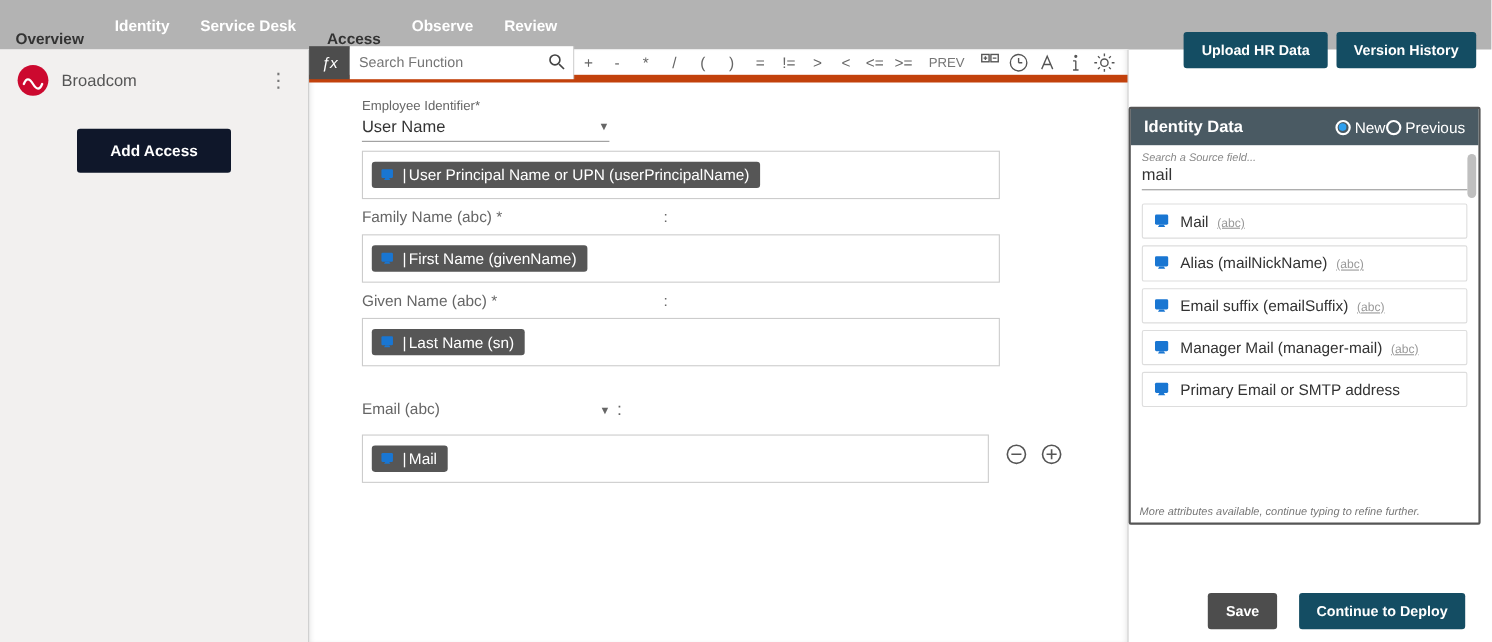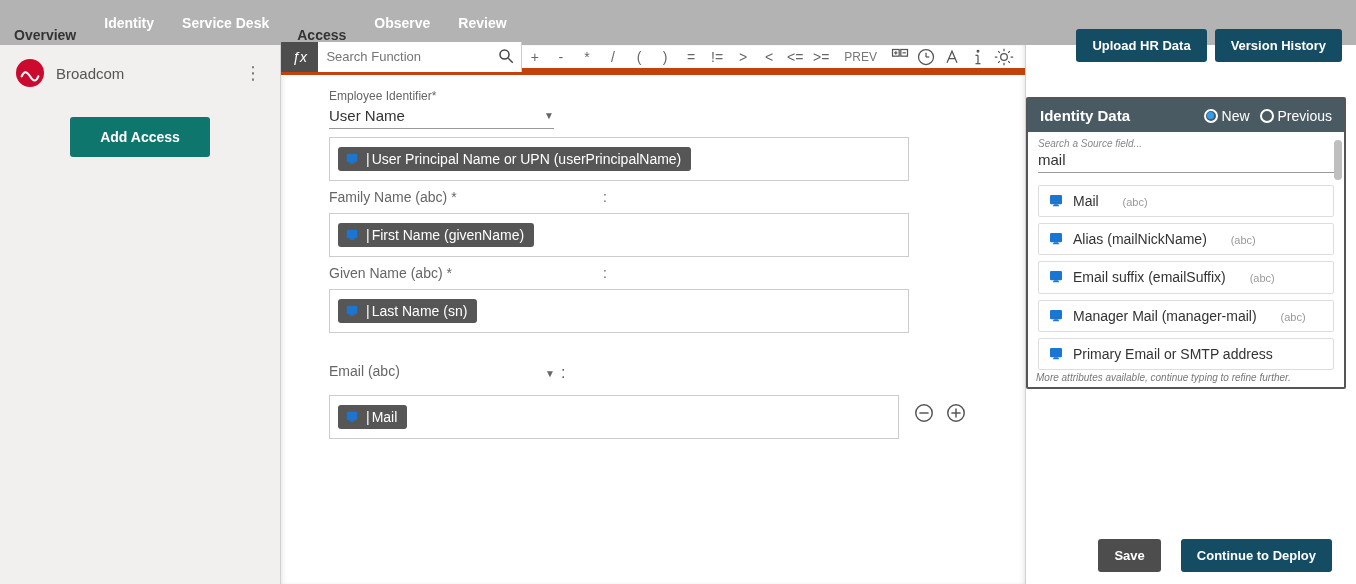--- a/index.html
+++ b/index.html
@@ -12,21 +12,21 @@
   .btn-primary { background: #144d63; color: #fff; border: none; padding: 9px 16px; font-weight: bold; font-size: 13px; border-radius: 3px; cursor: pointer; margin-left: 8px; margin-top: 46px; }
 
   .main { display: flex; height: calc(584px - 45px); }
 
   .sidebar { width: 280px; background: #f2f0ef; height: 100%; position: relative; }
   .brand-row { display: flex; align-items: center; padding: 14px 12px 14px 16px; }
   .brand-logo { width: 28px; height: 28px; background: #cc092f; border-radius: 50%; display: flex; align-items: center; justify-content: center; margin-right: 12px; }
   .brand-logo svg { width: 20px; height: 20px; }
   .brand-name { color: #555; font-size: 15px; font-weight: 500; flex:1;}
   .brand-menu { color:#777; font-size:18px; cursor:pointer; padding:0 6px; }
-  .add-access-btn { display:block; margin: 16px auto 0 auto; background:#0f766e; color:#fff; border:none; padding:12px 30px; font-weight:bold; font-size:14px; border-radius:3px; cursor:pointer; }
+  .add-access-btn { display:block; margin: 16px auto 0 auto; background:#0f172a; color:#fff; border:none; padding:12px 30px; font-weight:bold; font-size:14px; border-radius:3px; cursor:pointer; }
 
   .center { flex:1; background:#fff; border-left:1px solid #d0d0d0; border-right:1px solid #d0d0d0; display:flex; flex-direction:column; min-width:0; box-shadow: inset 4px 0 6px -4px rgba(0,0,0,.15), inset -4px 0 6px -4px rgba(0,0,0,.15); }
   .toolbar { display:flex; align-items:center; height:30px; border-bottom:7px solid #c2410c; padding-right:8px; gap:0; }
   .fx { width:46px; height:30px; background:#4d4d4d; color:#fff; display:flex; align-items:center; justify-content:center; font-style:italic; font-size:14px; }
   .search-wrap { width:250px; height:30px; border-right:1px solid #ccc; position:relative; background:#fff; }
   .search-wrap input { width:100%; height:100%; border:none; outline:none; padding:0 30px 0 8px; font-size:13px; }
   .search-wrap .mag { position:absolute; right:6px; top:5px; }
   .op { width:32px; text-align:center; color:#666; font-size:14px; cursor:pointer; }
   .prev { color:#777; font-size:12px; margin:0 10px; cursor:pointer; }
   .icon-btn { width:32px; display:flex; justify-content:center; cursor:pointer; }
@@ -44,33 +44,33 @@
   .pill .sep { margin:0 2px; }
   .row-icons { display:inline-flex; align-items:center; gap:10px; margin-left:14px; vertical-align:middle; }
   .last-row { display:flex; align-items:center; }
 
   .selwrap { display:flex; align-items:center; }
   .selwrap .sel { width:210px; }
   .selwrap .caret2 { margin-left:6px; color:#666; font-size:10px; }
 
   .rightcol { width: 330px; padding: 0 10px 0 0; display:flex; flex-direction:column; }
   .filler-top { height:52px; }
-  .panel { border:2px solid #555; border-radius:2px; background:#fff; flex:0 0 auto; display:flex; flex-direction:column; height:292px; }
+  .panel { border:2px solid #555; border-radius:2px; background:#fff; flex:0 0 auto; display:flex; flex-direction:column; height:380px; }
   .panel-head { background:#4a5a63; color:#fff; display:flex; align-items:center; padding:8px 12px; font-size:15px; font-weight:bold; }
   .panel-head .hspacer { flex:1; }
-  .radio { display:flex; align-items:center; margin-left:10px; font-size:14px; font-weight:normal; cursor:pointer; }
+  .radio { display:flex; align-items:center; font-size:14px; font-weight:normal; cursor:pointer; }
   .radio .dot { width:14px; height:14px; border-radius:50%; border:2px solid #fff; margin-right:4px; display:inline-flex; align-items:center; justify-content:center; }
   .radio .dot.on::after { content:''; width:7px; height:7px; background:#2ea0f0; border-radius:50%; display:block; }
   .panel-body { padding:6px 10px 4px 10px; overflow:auto; flex:1; }
   .src-label { font-size:10px; color:#888; font-style:italic; }
   .src-input { width:100%; border:none; border-bottom:1px solid #999; outline:none; font-size:15px; padding:2px 0 4px 0; margin-bottom:6px; color:#333; }
   .src-item { border:1px solid #ddd; background:#fff; padding:6px 8px; margin:6px 0; font-size:14px; color:#333; display:flex; align-items:flex-start; cursor:pointer; border-radius:2px; line-height:1.3; }
   .src-item .iicon { margin-right:8px; flex-shrink:0; margin-top:1px; }
   .src-item .txt { flex:1; }
-  .src-item .htype { color:#999; font-size:11px; margin-left:20px; }
+  .src-item .htype { color:#999; font-size:11px; margin-left:4px;text-decoration:underline; }
   .panel-foot { font-size:10px; color:#777; font-style:italic; padding:2px 8px 4px 8px; }
 
   .right-scroll { position:absolute; right:14px; top:140px; width:8px; height:40px; background:#bfbfbf; border-radius:4px; }
 
   .footer-btns { position:absolute; bottom:12px; right:24px; display:flex; gap:12px; }
 
   svg { display:block; }
 </style>
 </head>
 <body>

